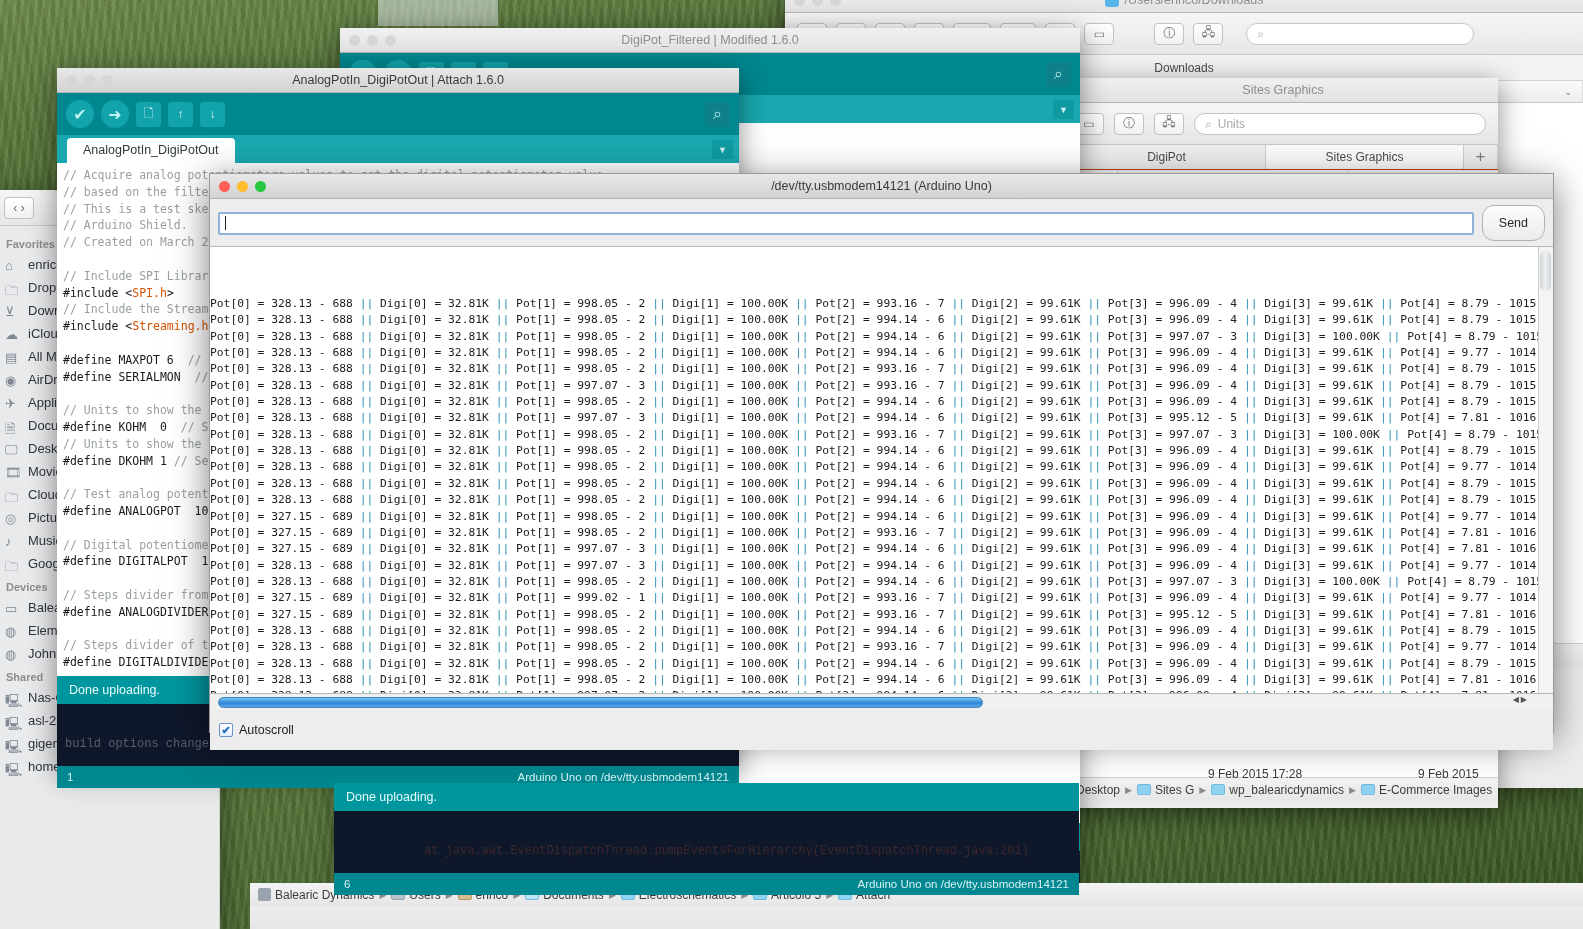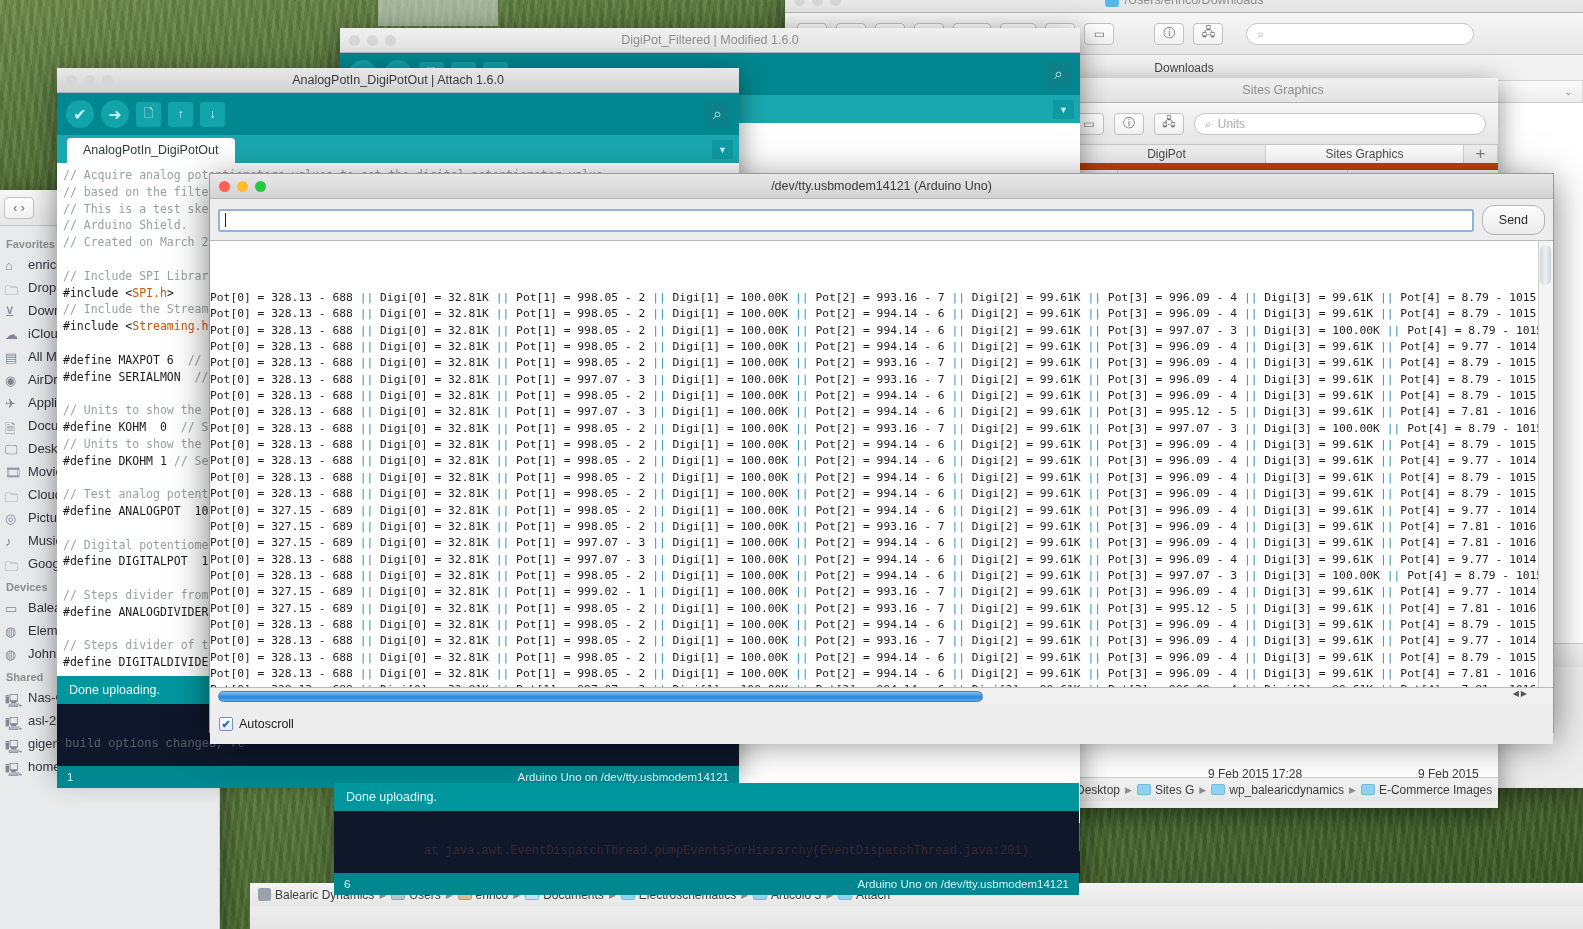--- a/index.html
+++ b/index.html
@@ -43,21 +43,21 @@
   
   .finder-toolbar{ height:42px; background:linear-gradient(#f6f6f6,#e6e6e6);
     border-bottom:1px solid #c8c8c8; display:flex; align-items:center; gap:9px; padding:0 12px; }
   .tbtn{ height:22px; min-width:30px; border:1px solid #c2c2c2; border-radius:4px;
     background:linear-gradient(#fff,#f1f1f1); display:flex; align-items:center; justify-content:center;
     font-size:12px; color:#6c6c6c; padding:0 6px;}
   .searchbox{ height:22px; border:1px solid #c7c7c7; border-radius:11px; background:#fff;
     display:flex; align-items:center; gap:6px; padding:0 10px; color:#aaa; font-size:12px; }
   .finder-subbar{ height:26px; background:#f2f2f2; border-bottom:1px solid #d3d3d3;
     display:flex; align-items:center; justify-content:center; font-size:12px; color:#4a4a4a; }
-  .tabbar{ height:25px; background:#e4e4e4; border-bottom:7px solid #c2410c; display:flex; align-items:stretch; }
+  .tabbar{ height:25px; background:#e4e4e4; border-bottom:1px solid #c2410c; display:flex; align-items:stretch; }
   .ftab{ flex:1; display:flex; align-items:center; justify-content:center; font-size:12px;
     color:#4c4c4c; border-right:1px solid #cfcfcf; background:#eee; }
   .ftab.sel{ background:#fbfbfb; }
   .ftab.plus{ flex:0 0 34px; color:#7b7b7b; font-size:17px; }
   .colhead{ height:22px; background:linear-gradient(#fafafa,#ededed); border-bottom:1px solid #ccc;
     display:flex; align-items:center; font-size:11.5px; color:#3b3b3b; }
   .colhead div{ padding:0 10px; border-right:1px solid #dcdcdc; height:100%; display:flex; align-items:center; }
   .sidebar{ background:#e9eaec; border-right:1px solid #d0d0d0; padding-top:6px; overflow:hidden; }
   .sb-head{ font-size:11px; color:#8d8d8d; font-weight:bold; padding:6px 10px 3px 14px; }
   .sb-item{ display:flex; align-items:center; gap:7px; padding:4px 8px 4px 13px; font-size:13px; color:#30353c; }
@@ -96,21 +96,21 @@
     display:flex; align-items:center; justify-content:space-between; padding:0 10px; }
 
   
   #serial-monitor{ left:209px; top:173px; width:1345px; height:560px;
     background:#ededed; border:1px solid #9a9a9a; box-shadow:0 8px 34px rgba(0,0,0,.5); }
   .sm-inputrow{ display:flex; align-items:center; gap:8px; padding:6px 8px 5px 8px;
     background:#ededed; }
   .sm-input{ flex:1; height:23px; background:#fff; border:2px solid #8fb3d9; border-radius:2px;
     display:flex; align-items:center; padding-left:5px; font-size:12px; color:#222; }
   .caret{ display:inline-block; width:1px; height:14px; background:#222; }
-  .sm-send{ height:30px; border:1px solid #b2b2b2; border-radius:12px;
+  .sm-send{ height:36px; border:1px solid #b2b2b2; border-radius:12px;
     background:linear-gradient(#fdfdfd,#ebebeb); padding:0 16px; font-size:12.5px; color:#2b2b2b;
     display:flex; align-items:center; }
   .sm-out{ background:#fff; border-top:1px solid #b9b9b9; border-bottom:1px solid #b9b9b9;
     font-family:"DejaVu Sans Mono", monospace; font-size:11.3px; line-height:16.35px;
     color:#1c1c1c; overflow:hidden; white-space:pre; position:relative; }
   .sm-line{ height:16.35px; }
   .bar{ color:#2f93b5; }
   .sm-vscroll{ position:absolute; right:0; top:0; width:15px; height:100%; background:#f4f4f4;
     border-left:1px solid #ccc; }
   .sm-vthumb{ position:absolute; right:2px; top:4px; width:11px; height:40px; border-radius:6px;

